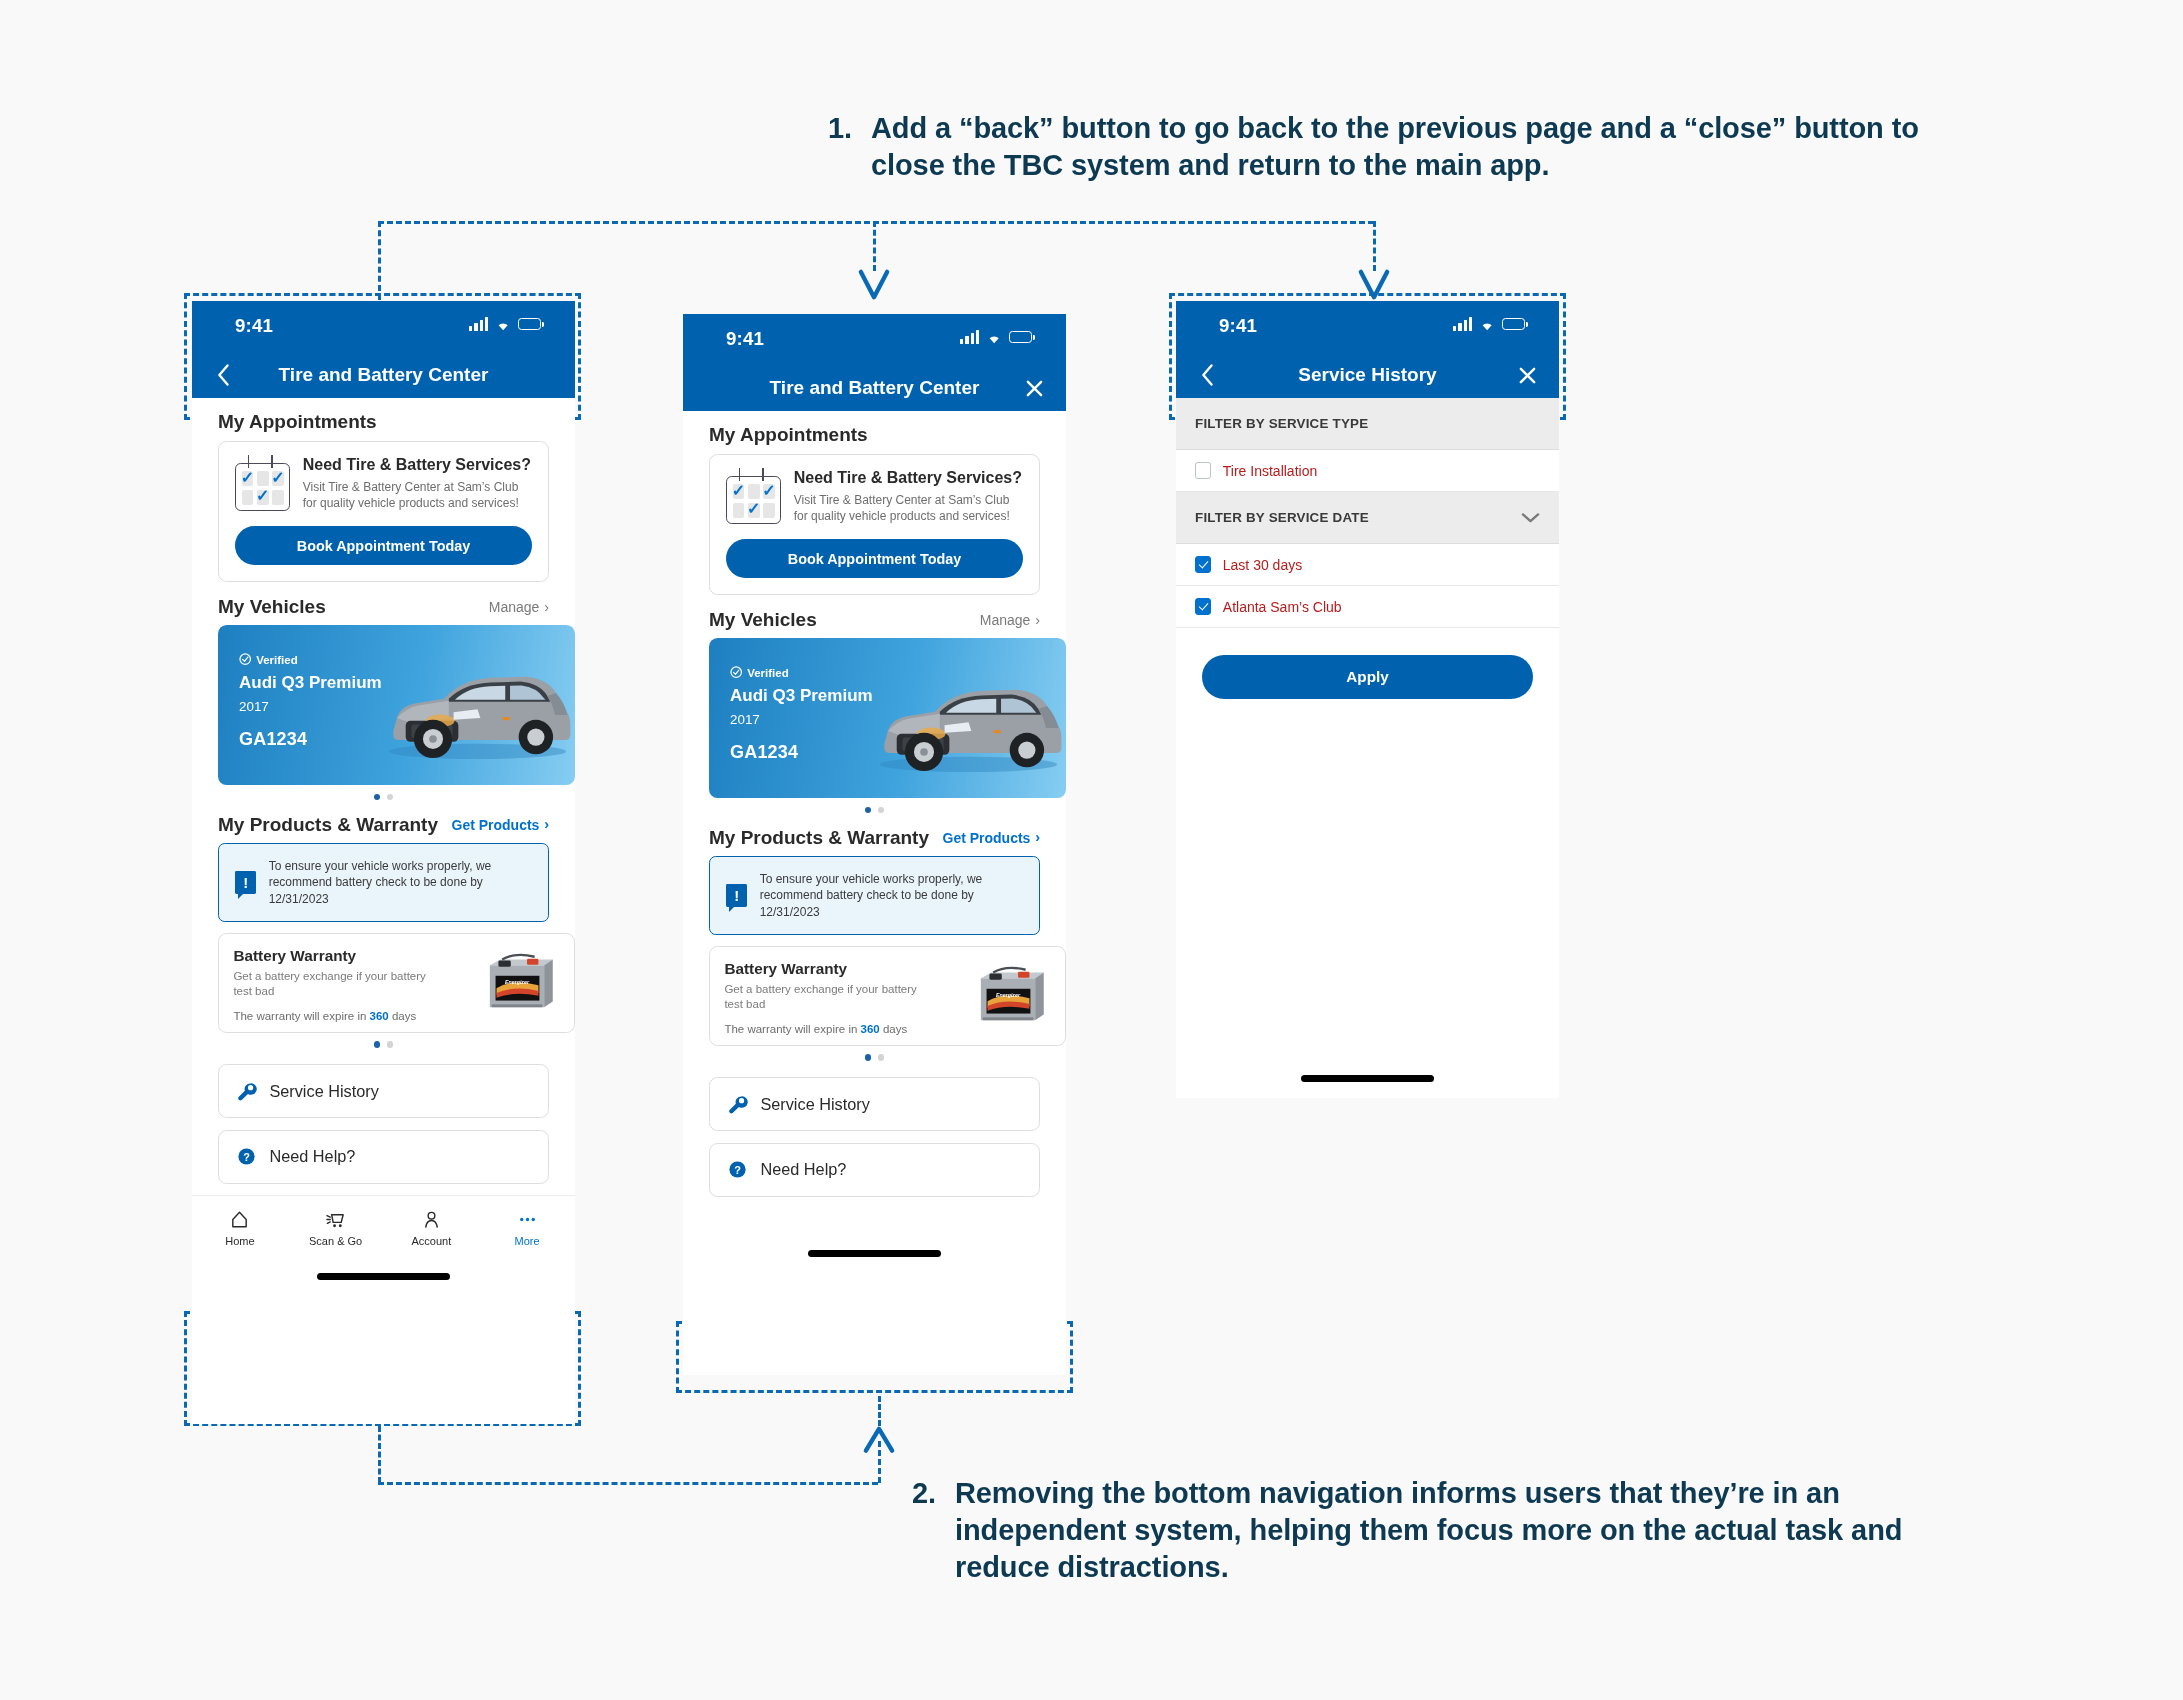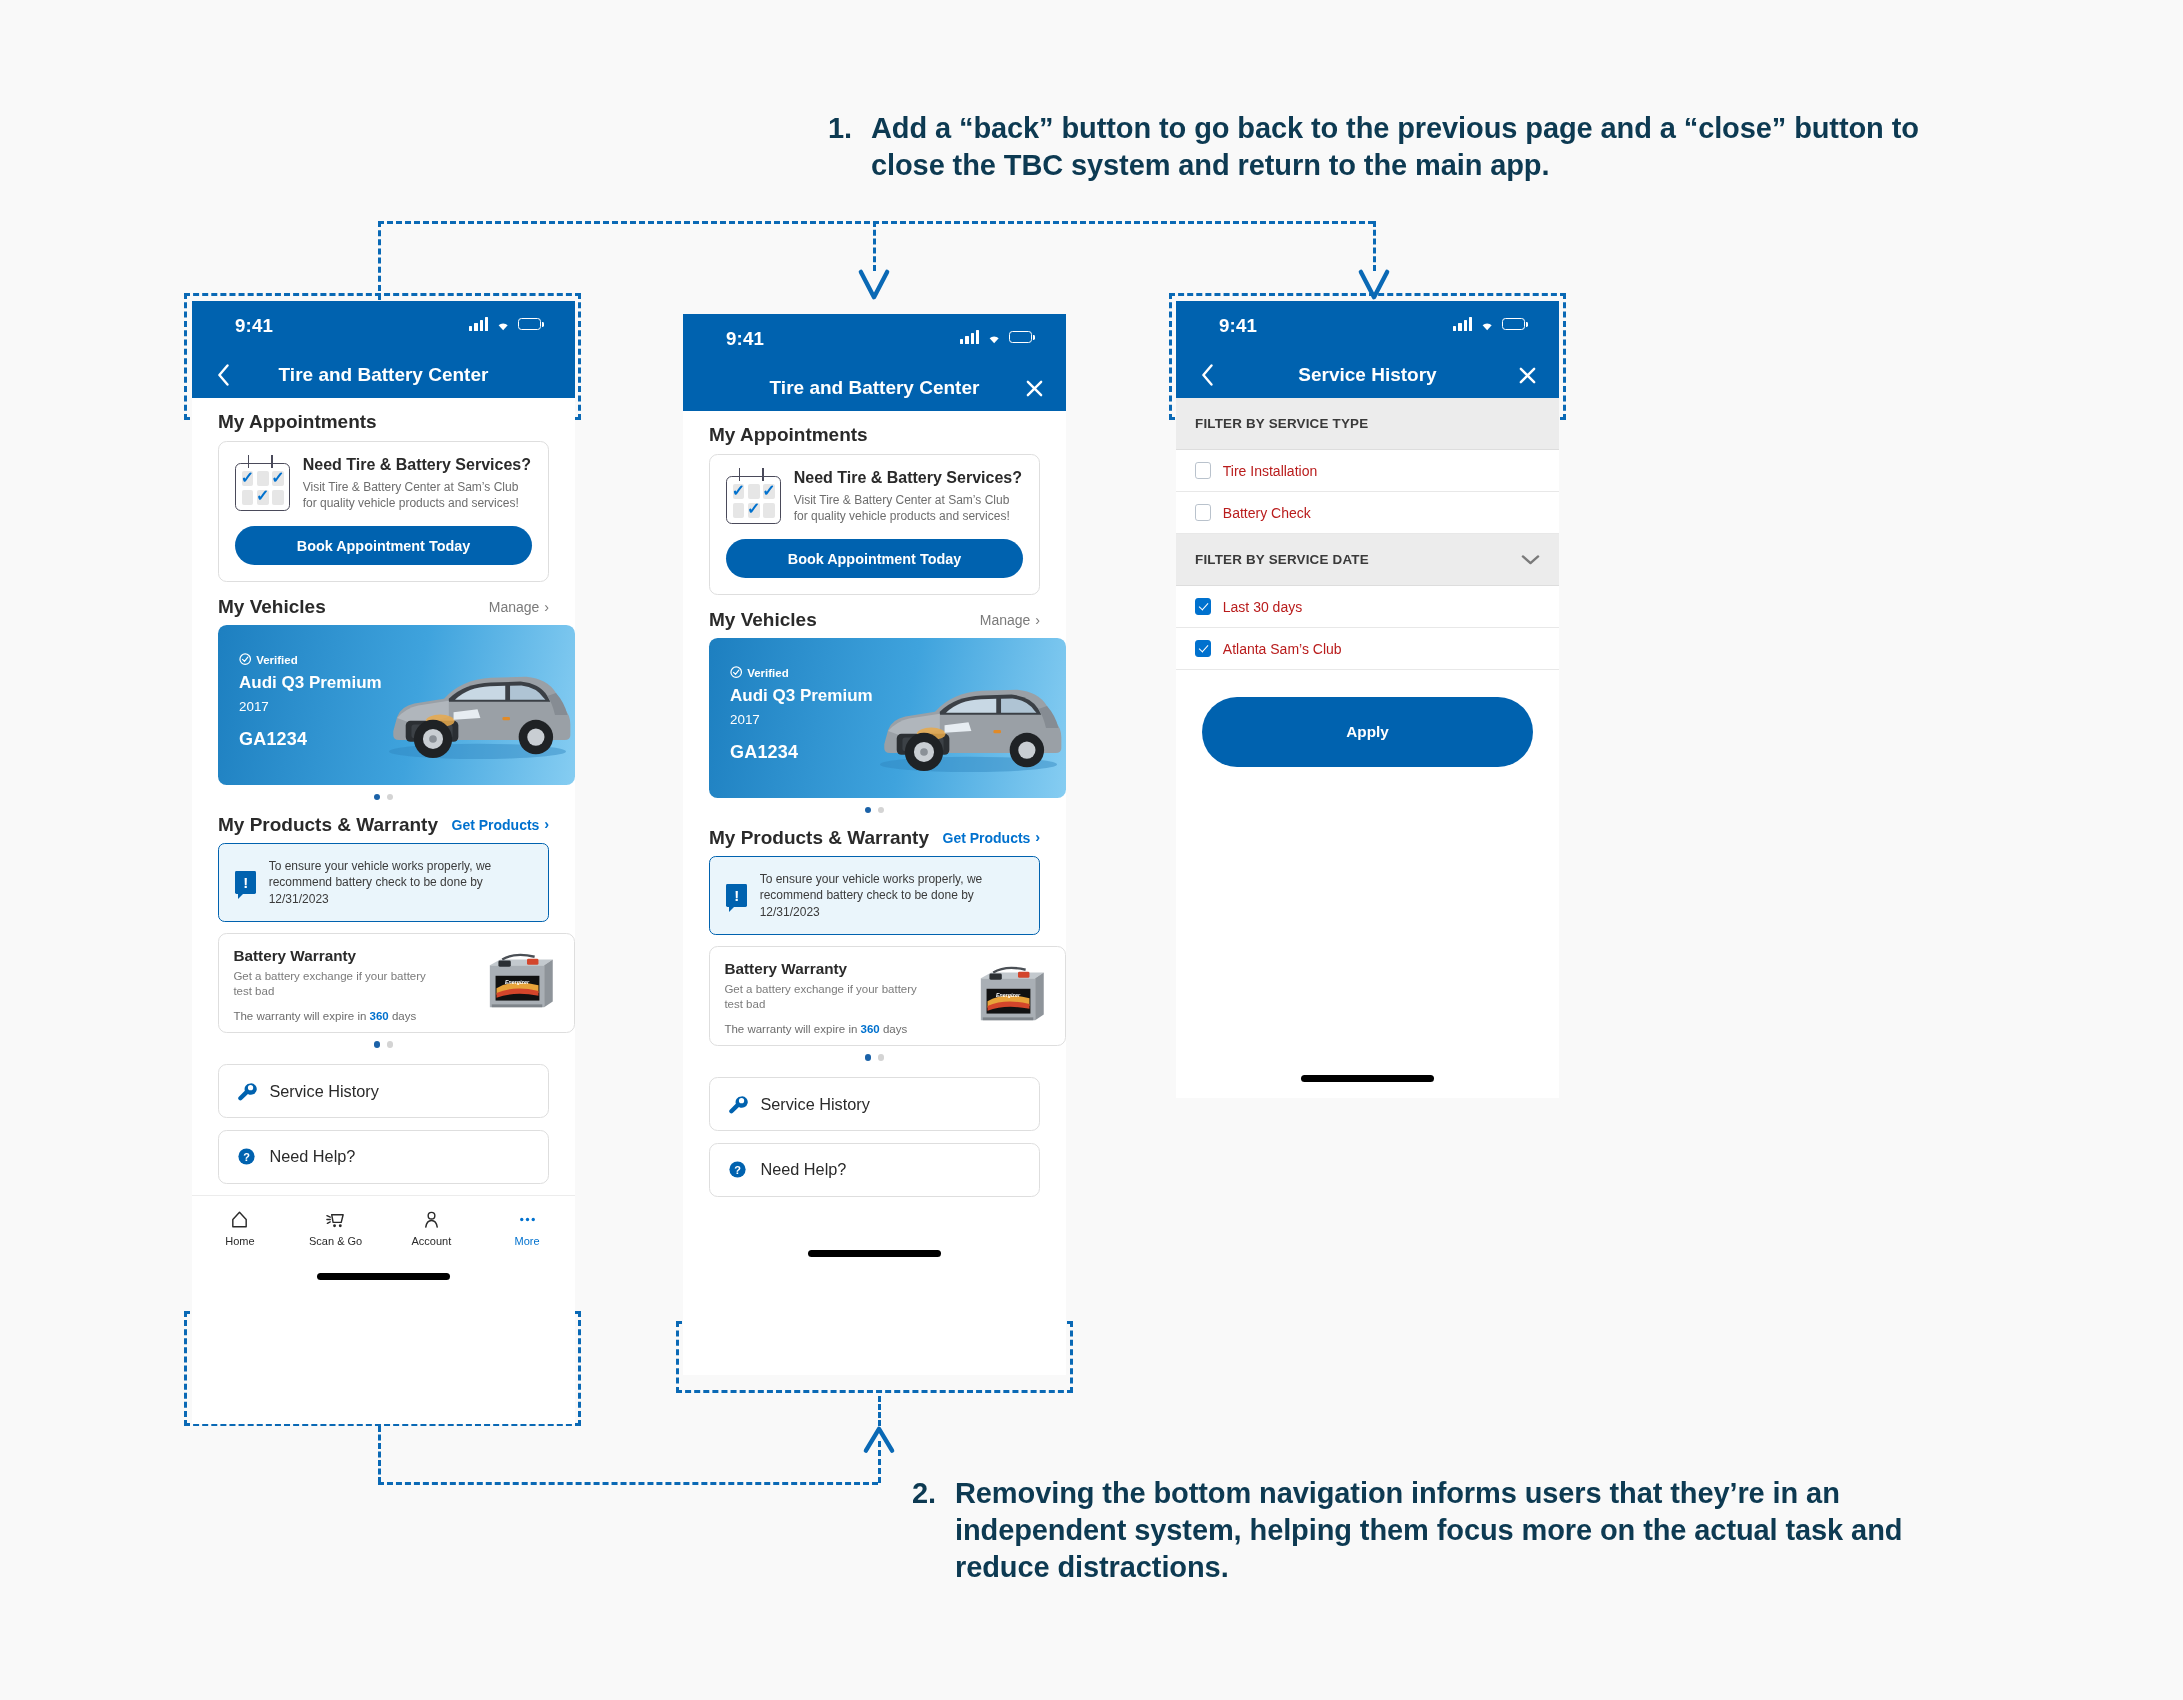--- a/index.html
+++ b/index.html
@@ -257,21 +257,21 @@
     position:relative;
   }
   .cbx.on::after{
     content:"";position:absolute;left:4.8px;top:1.4px;
     width:4.3px;height:8.1px;border:solid #fff;border-width:0 1.9px 1.9px 0;
     transform:rotate(42deg);
   }
   .apply-wrap{padding:27px 26px 0 26px;background:#fff;}
   .apply{
     display:block;width:100%;background:#0062AF;color:#fff;border:none;border-radius:478px;
-    padding:26px 0;font-size:15.3px;font-weight:bold;font-family:inherit;text-align:center;
+    padding:13px 0;font-size:15.3px;font-weight:bold;font-family:inherit;text-align:center;
   }
 </style>
 </head>
 <body>
 
 <div class="canvas">
 
   <div class="annotation" style="left:828px; top:110px; width:1159px; padding-left:43px;">
     <span class="num">1.</span>
     <span class="body">Add a “back” button to go back to the previous page and a “close” button to close the TBC system and return to the main app.</span>
@@ -705,24 +705,20 @@
 
     <div class="screenbody">
 
       <div class="fgroup-head">
         <span class="t">FILTER BY SERVICE TYPE</span>
       </div>
       <div class="fopt">
         <span class="cbx"></span>
         <span class="lbl">Tire Installation</span>
       </div>
-      <div class="fopt">
-        <span class="cbx"></span>
-        <span class="lbl">Battery Check</span>
-      </div>
 
       <div class="fgroup-head">
         <span class="t">FILTER BY SERVICE DATE</span>
         <svg width="19" height="11.5" viewBox="0 0 40 24">
             <path d="M4 5 L20 19 L36 5" fill="none" stroke="#7A7A7A" stroke-width="5" stroke-linecap="round" stroke-linejoin="round"></path>
           </svg>
       </div>
       <div class="fopt">
         <span class="cbx on"></span>
         <span class="lbl">Last 30 days</span>

